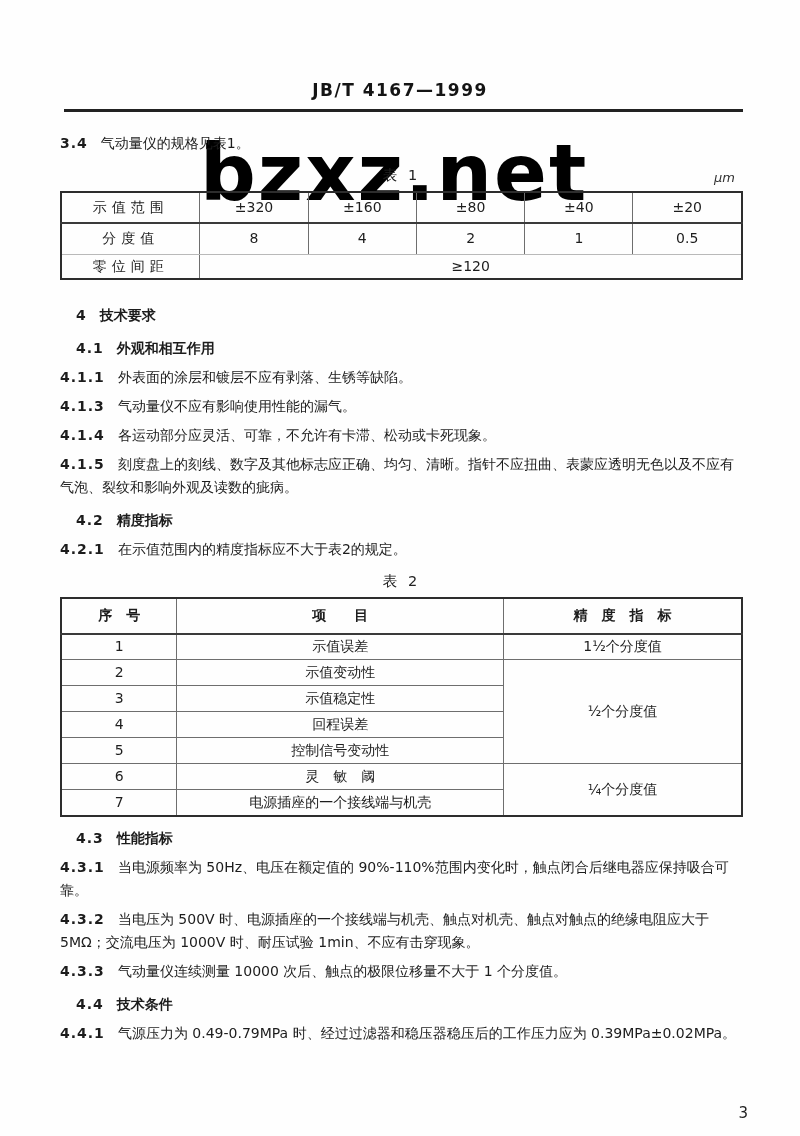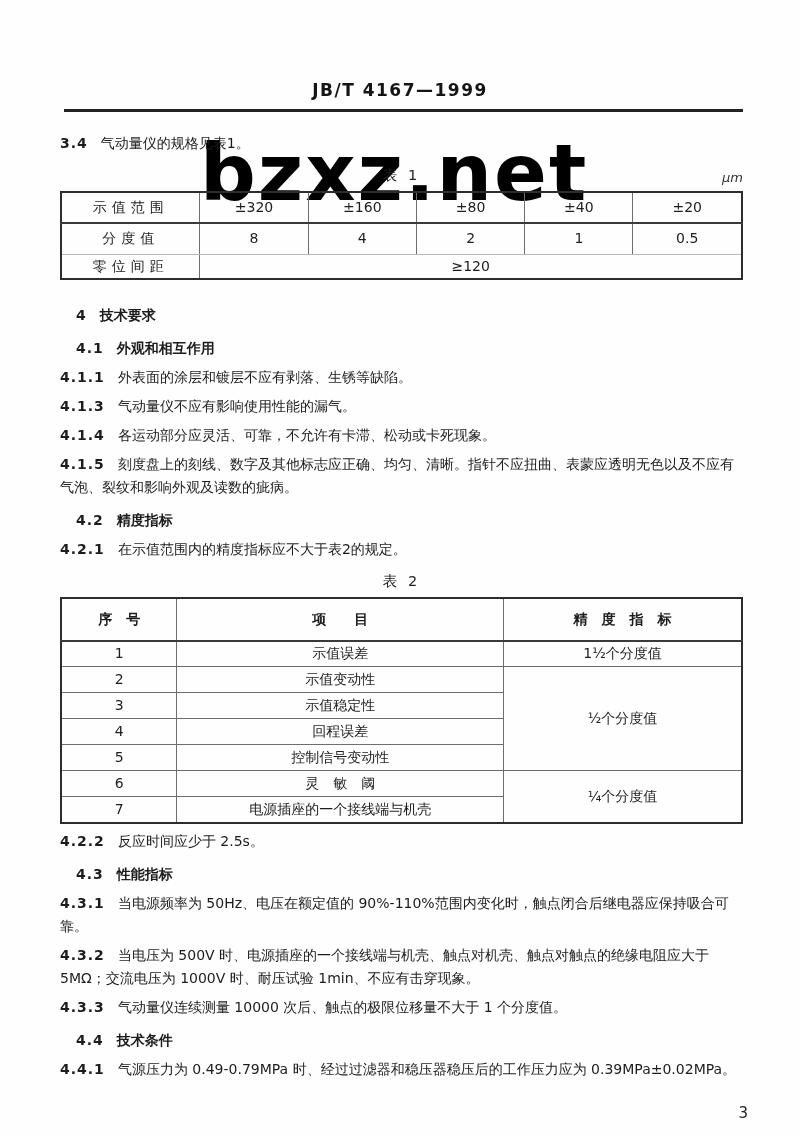--- a/index.html
+++ b/index.html
@@ -57,21 +57,21 @@
   .tcap{
     position:relative;
     margin-top:9px;
     text-align:center;
     font-size:14.5px;
     letter-spacing:3px;
     color:#222;
   }
   .tcap .unit{
     position:absolute;
-    right:0;top:2px;
+    right:8px;top:2px;
     font-size:13px;
     letter-spacing:0;
     font-style:italic;
     color:#333;
   }
   table{
     width:100%;
     border-collapse:collapse;
     margin-top:4px;
     table-layout:fixed;
@@ -85,21 +85,21 @@
     font-weight:normal;
     padding:0 4px;
     color:#1d1d1d;
     overflow:hidden;
   }
   .t1 tr{height:31px;}
   .t1 tr:last-child{height:17px;margin-left:43px;}
   .t1 th{letter-spacing:5px;}
   .t1 tr:first-child td, .t1 tr:first-child th{border-bottom:2px solid #3a3a3a;}
   .t1 tr:nth-child(2) td, .t1 tr:nth-child(2) th{border-bottom-color:#b9b9b9;}
-  .t2 thead tr{height:43px;}
+  .t2 thead tr{height:36px;}
   .t2 thead th{font-weight:bold;border-bottom:2px solid #3a3a3a;}
   .t2 tbody tr{height:26px;}
   .page-num{
     position:absolute;
     right:52px;bottom:14px;
     font-size:15px;
     color:#222;
     z-index:1;
   }
 </style>
@@ -215,21 +215,20 @@
               <td rowspan="2">¼个分度值</td>
             </tr>
             <tr>
               <td>7</td>
               <td>电源插座的一个接线端与机壳</td>
             </tr>
           </tbody>
       </table>
 
       <div>
-          <div class="para"><span class="num">4.2.2</span><span>反应时间应少于 2.5s。</span></div>
           <div class="para heading"><span class="num">4.3</span><span>性能指标</span></div>
           <div class="para"><span class="num">4.3.1</span><span>当电源频率为 50Hz、电压在额定值的 90%-110%范围内变化时，触点闭合后继电器应保持吸合可靠。</span></div>
           <div class="para"><span class="num">4.3.2</span><span>当电压为 500V 时、电源插座的一个接线端与机壳、触点对机壳、触点对触点的绝缘电阻应大于 5MΩ；交流电压为 1000V 时、耐压试验 1min、不应有击穿现象。</span></div>
           <div class="para"><span class="num">4.3.3</span><span>气动量仪连续测量 10000 次后、触点的极限位移量不大于 1 个分度值。</span></div>
           <div class="para heading"><span class="num">4.4</span><span>技术条件</span></div>
           <div class="para"><span class="num">4.4.1</span><span>气源压力为 0.49-0.79MPa 时、经过过滤器和稳压器稳压后的工作压力应为 0.39MPa±0.02MPa。</span></div>
         </div>
 
     </div>
   </div>

